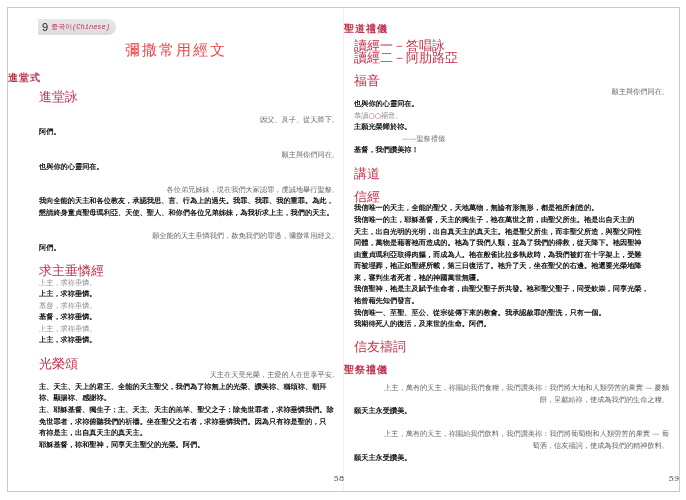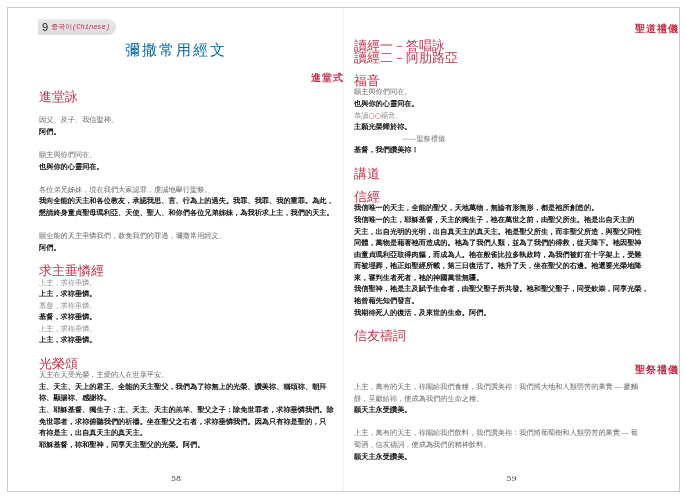--- a/index.html
+++ b/index.html
@@ -12,52 +12,52 @@
   .page.right { left: 336px; width: 335px; }
   .gutter { position: absolute; left: 335px; top: 0; width: 1px; height: 483px; background: #f0f0f0; }
 
   .tab { position: absolute; left: 30px; top: 11px; height: 16px; width: 78px;
          background: linear-gradient(#e8e8ea, #dcdce0); border-radius: 0 8px 8px 0;
          display: flex; align-items: center; padding-left: 4px; box-sizing: border-box; }
   .tab .num { font-family: "Liberation Sans", sans-serif; font-size: 11px; color: #222; margin-right: 3px; }
   .tab .lang { font-family: "Liberation Sans", sans-serif; font-size: 7px; color: #c0304a; }
   .tab .lang i { font-family: Liberation Mono, monospace; }
 
-  .title { position: absolute; left: 0; width: 100%; text-align: center; font-size: 15px; color: #0369a1; letter-spacing: 2px; }
-  .sect { position: absolute; left: 0; width: 100%; text-align: right; font-size: 10px; color: #c0304a; font-weight: bold; letter-spacing: 1px; }
+  .title { position: absolute; left: 0; width: 100%; text-align: center; font-size: 15px; color: #ef4444; letter-spacing: 2px; }
+  .sect { position: absolute; left: 0; width: 100%; text-align: left; font-size: 10px; color: #c0304a; font-weight: bold; letter-spacing: 1px; }
 
   .block { position: absolute; font-size: 7.2px; line-height: 11.6px; }
   .h { color: #c0304a; font-size: 13px; }
-  .l { color: #666; }
+  .l { color: #666; text-align: right; }
   .b { color: #111; font-weight: bold; }
   .p { color: #888; }
   .red { color: #c0304a; }
   .ind { padding-left: 48px; color: #777; }
   .gap { height: 11.6px; }
 
-  .pnum { position: absolute; bottom: 8px; width: 100%; text-align: center; font-size: 8px; color: #444; }
+  .pnum { position: absolute; bottom: 8px; width: 100%; text-align: right; font-size: 8px; color: #444; }
 </style>
 </head>
 <body>
 
 <div class="spread">
   <div class="gutter"></div>
 
   <div class="page left">
     <div class="tab">
       <span class="num">9</span>
       <span class="lang"><span>중국어</span><i>(Chinese)</i></span>
     </div>
     <div class="title" style="top:33px">彌撒常用經文</div>
     <div class="sect" style="top:63px">進堂式</div>
 
     <div class="block" style="left:31px; top:83px; width:300px;">
       <div class="h">進堂詠</div>
       <div class="gap"></div>
-      <div class="l">因父、及子、我信聖神。</div>
+      <div class="l">因父、及子、從天降下。</div>
       <div class="b">阿們。</div>
       <div class="gap"></div>
       <div class="l">願主與你們同在。</div>
       <div class="b">也與你的心靈同在。</div>
       <div class="gap"></div>
       <div class="l">各位弟兄姊妹，現在我們大家認罪，虔誠地舉行聖祭。</div>
       <div class="b" style="white-space:nowrap">我向全能的天主和各位教友，承認我思、言、行為上的過失。我罪、我罪、我的重罪。為此，</div>
       <div class="b" style="white-space:nowrap">懇請終身童貞聖母瑪利亞、天使、聖人、和你們各位兄弟姊妹，為我祈求上主，我們的天主。</div>
       <div class="gap"></div>
       <div class="l">願全能的天主垂憐我們，赦免我們的罪過，彌撒常用經文。</div>
@@ -104,28 +104,29 @@
       <div class="h">信經</div>
       <div class="b" style="white-space:nowrap">我信唯一的天主，全能的聖父，天地萬物，無論有形無形，都是祂所創造的。</div>
       <div class="b" style="white-space:nowrap">我信唯一的主，耶穌基督，天主的獨生子，祂在萬世之前，由聖父所生。祂是出自天主的</div>
       <div class="b" style="white-space:nowrap">天主，出自光明的光明，出自真天主的真天主。祂是聖父所生，而非聖父所造，與聖父同性</div>
       <div class="b" style="white-space:nowrap">同體，萬物是藉著祂而造成的。祂為了我們人類，並為了我們的得救，從天降下。祂因聖神</div>
       <div class="b" style="white-space:nowrap">由童貞瑪利亞取得肉軀，而成為人。祂在般雀比拉多執政時，為我們被釘在十字架上，受難</div>
       <div class="b" style="white-space:nowrap">而被埋葬，祂正如聖經所載，第三日復活了。祂升了天，坐在聖父的右邊。祂還要光榮地降</div>
       <div class="b" style="white-space:nowrap">來，審判生者死者，祂的神國萬世無疆。</div>
       <div class="b" style="white-space:nowrap">我信聖神，祂是主及賦予生命者，由聖父聖子所共發。祂和聖父聖子，同受欽崇，同享光榮，</div>
       <div class="b" style="white-space:nowrap">祂曾藉先知們發言。</div>
+      <div class="b" style="white-space:nowrap">我信唯一、至聖、至公、從宗徒傳下來的教會。我承認赦罪的聖洗，只有一個。</div>
       <div class="b" style="white-space:nowrap">我期待死人的復活，及來世的生命。阿們。</div>
       <div class="gap"></div>
       <div class="h">信友禱詞</div>
     </div>
 
     <div class="sect" style="top:355px">聖祭禮儀</div>
 
-    <div class="block" style="left:10px; top:374px; width:315px;font-family:Liberation Serif, serif;">
+    <div class="block" style="left:10px; top:374px; width:315px;">
       <div class="l" style="white-space:nowrap">上主，萬有的天主，祢賜給我們食糧，我們讚美祢：我們將大地和人類勞苦的果實 — 麥麵</div>
       <div class="l">餅，呈獻給祢，使成為我們的生命之糧。</div>
       <div class="b">願天主永受讚美。</div>
       <div class="gap"></div>
       <div class="l" style="white-space:nowrap">上主，萬有的天主，祢賜給我們飲料，我們讚美祢：我們將葡萄樹和人類勞苦的果實 — 葡</div>
       <div class="l">萄酒，信友禱詞，使成為我們的精神飲料。</div>
       <div class="b">願天主永受讚美。</div>
     </div>
     <div class="pnum">59</div>
   </div>

